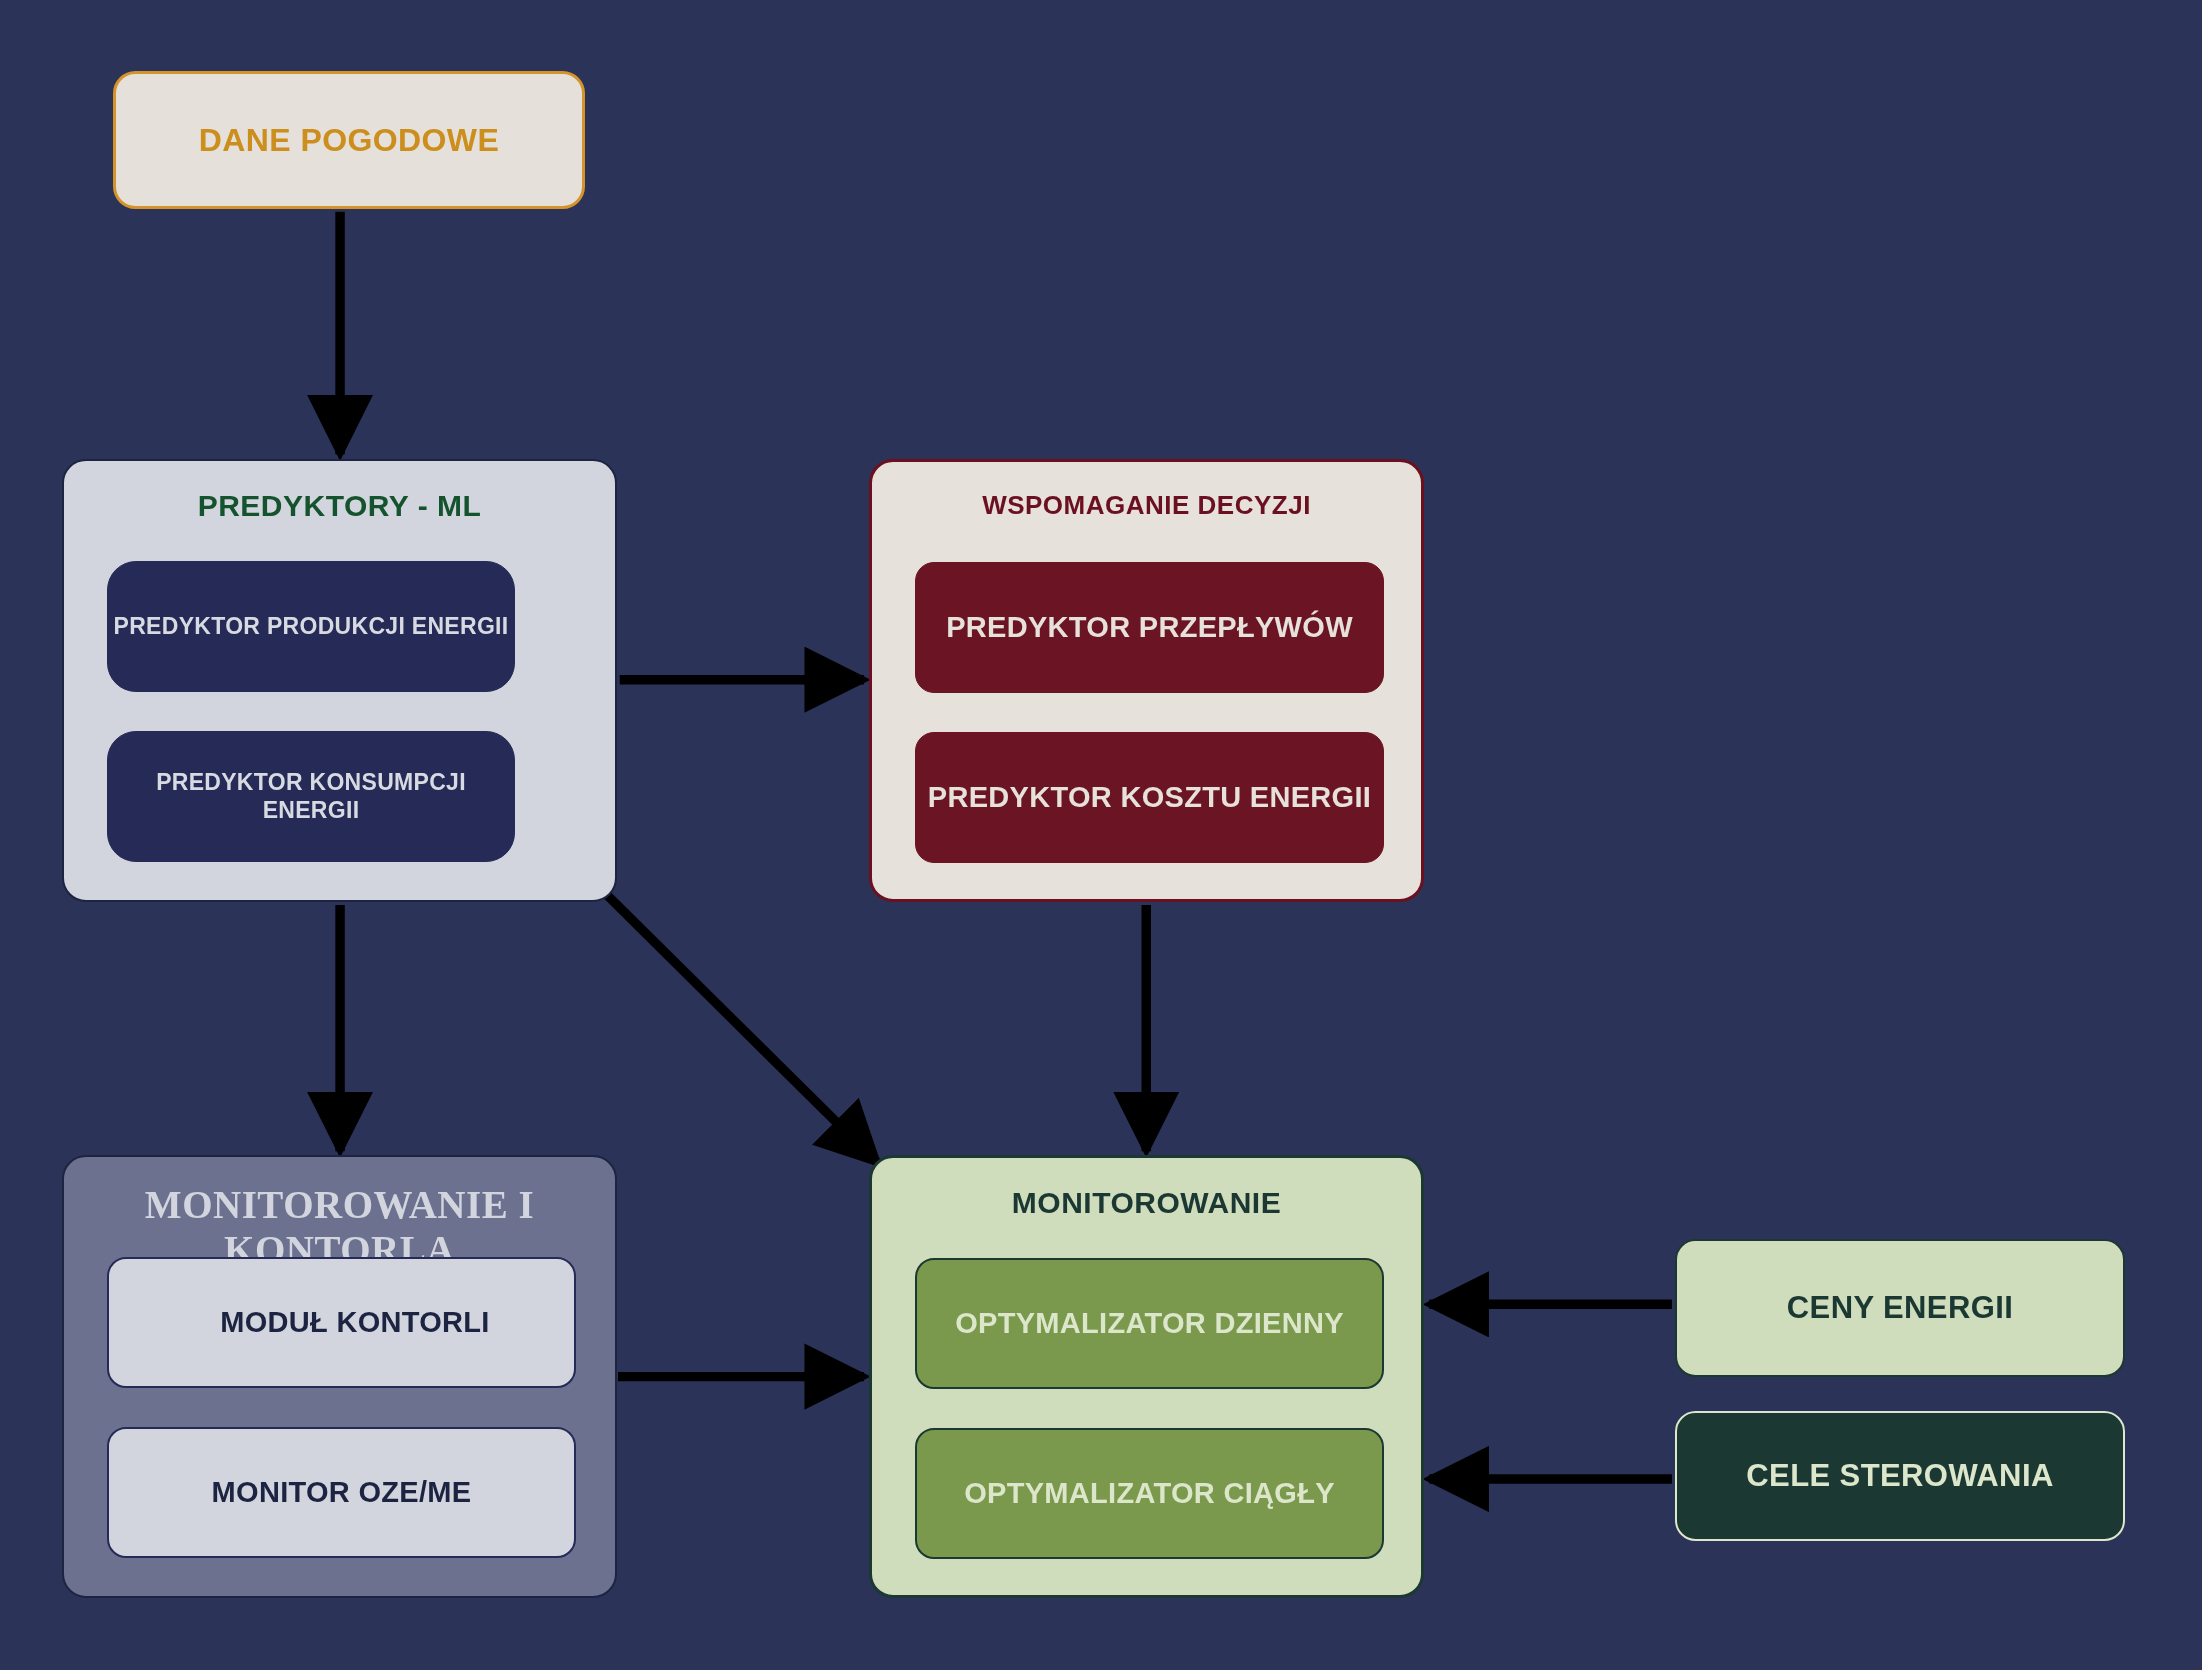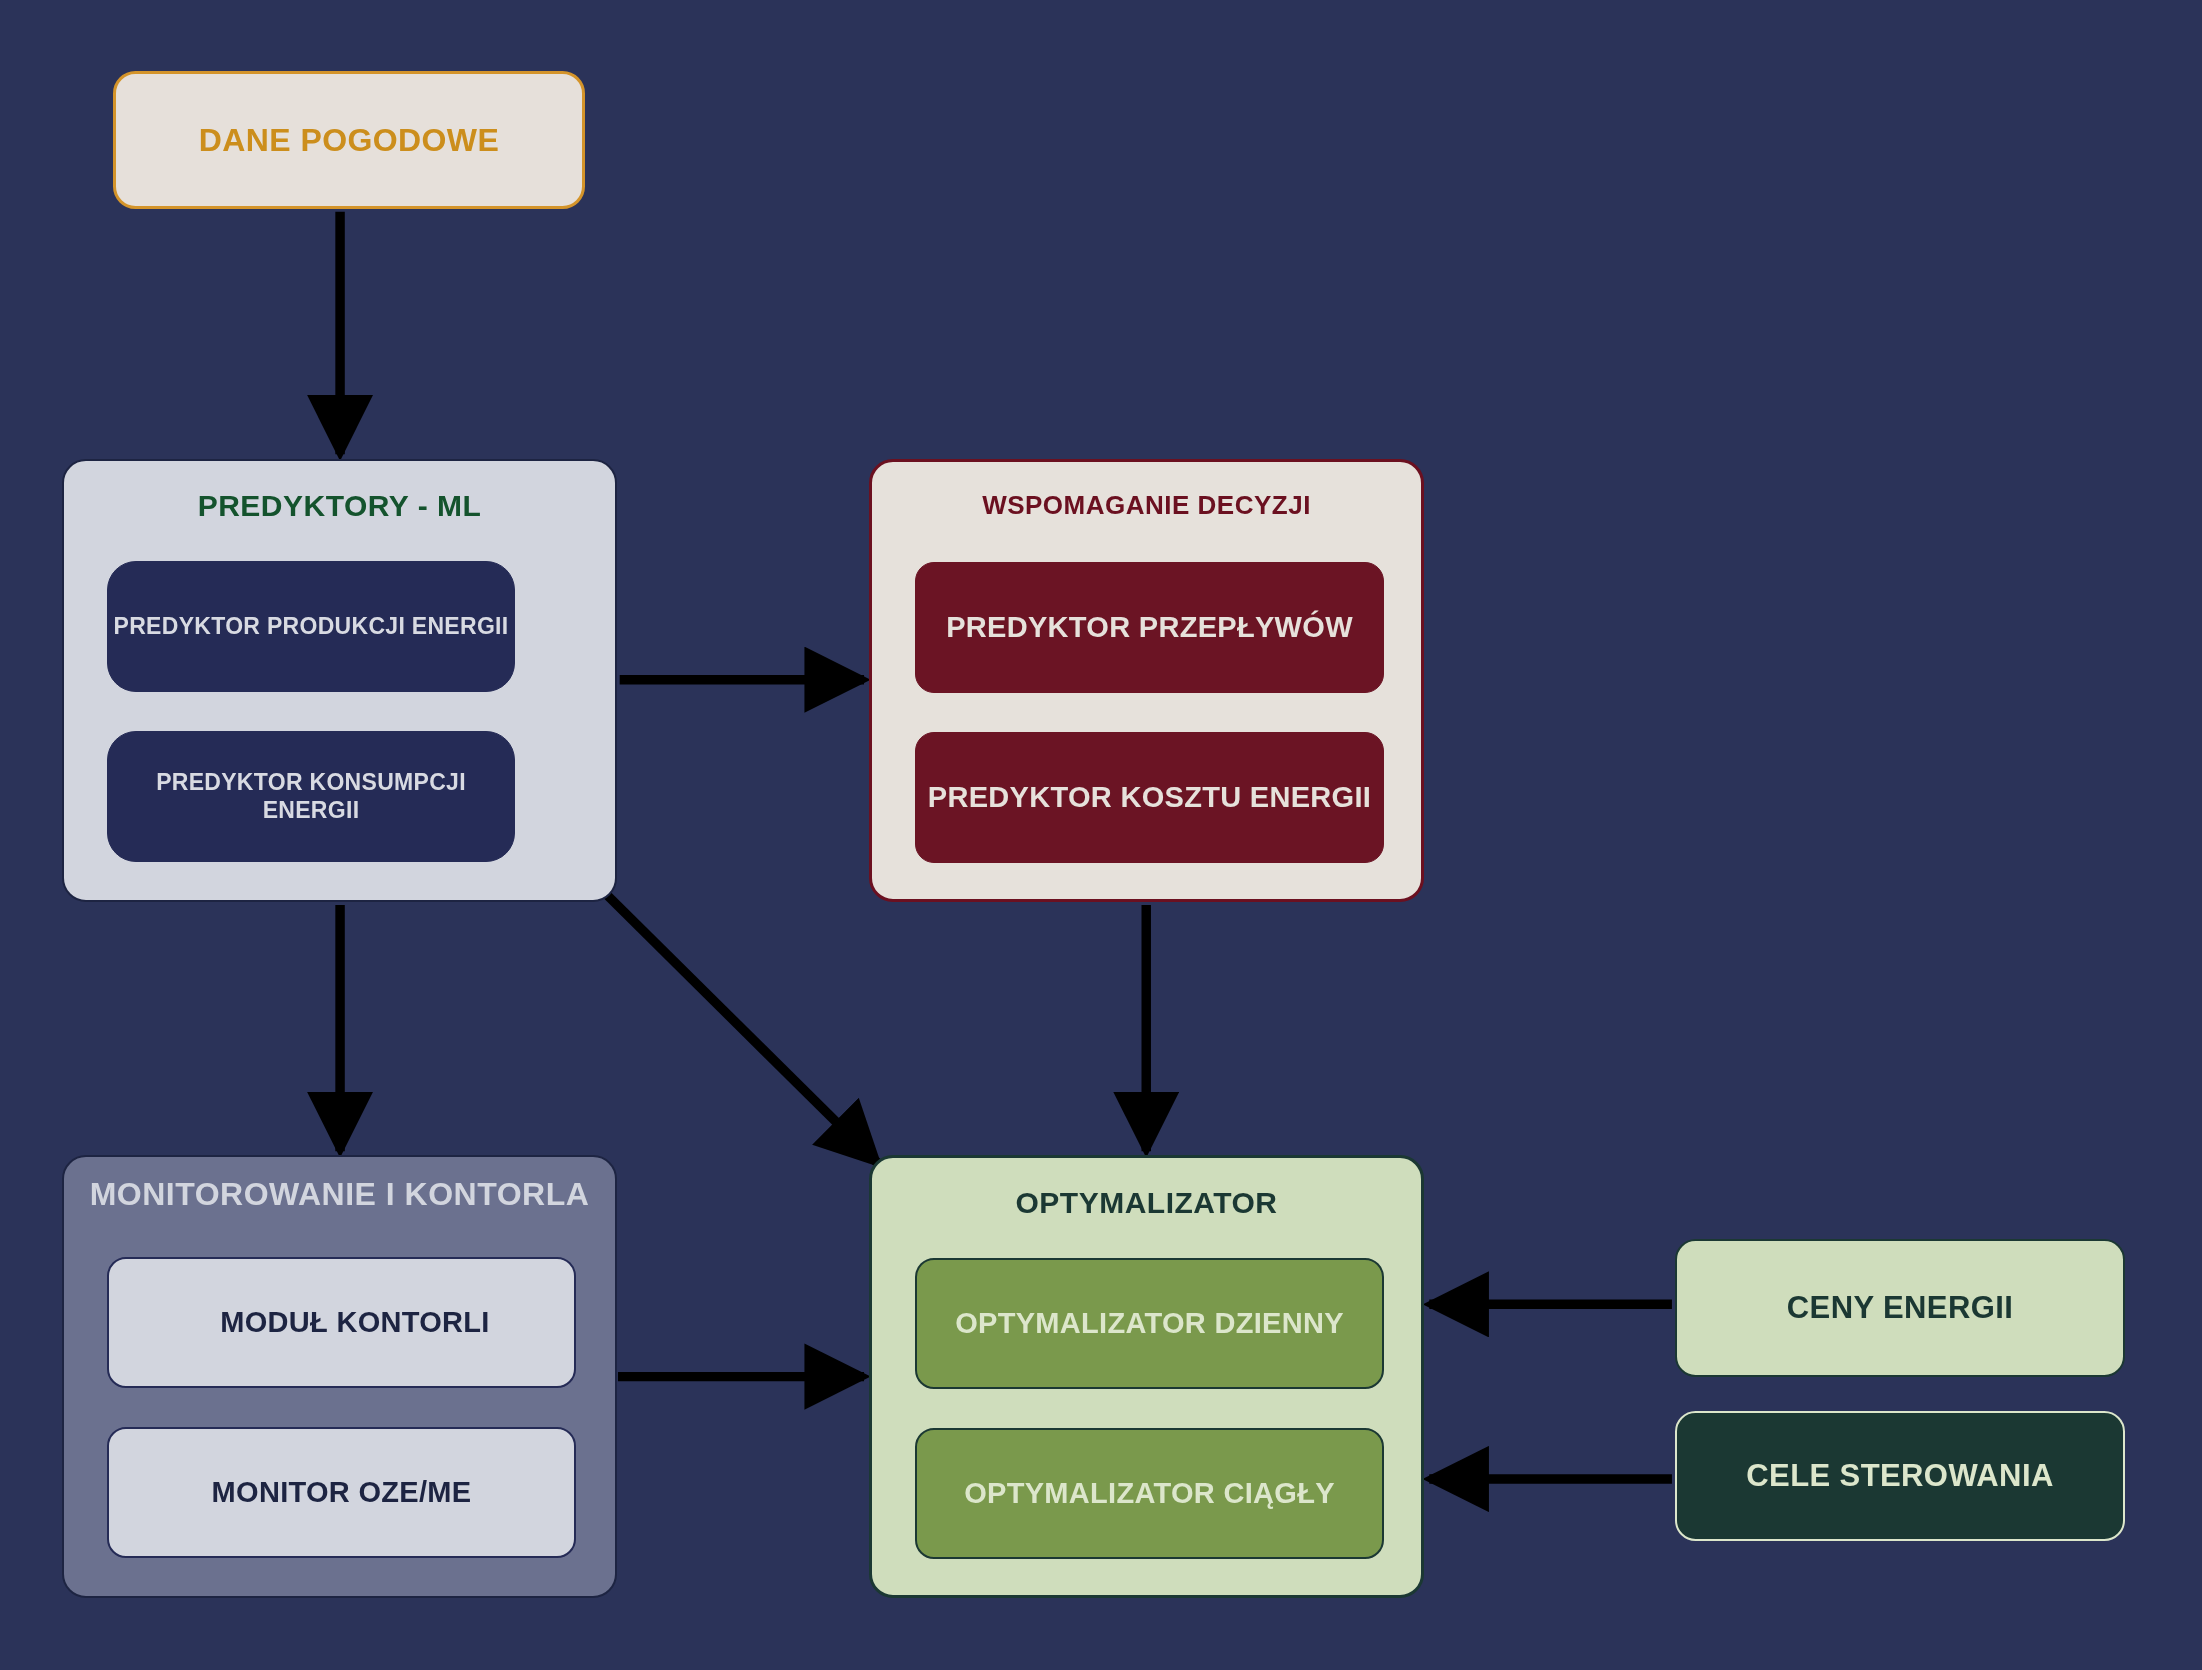--- a/index.html
+++ b/index.html
@@ -121,22 +121,23 @@
   
   #mon-group {
     left: 62px; top: 1155px;
     width: 555px; height: 443px;
     background: #6b718f;
     border: 2.6px solid #1d2442;
     border-radius: 24px;
   }
   #mon-group .group-title {
     color: #d2d5de;
-    font-size: 32px;
-    margin-top: 19px;
+    font-size: 39px;
+    margin-top: 25px;
+    font-family: Liberation Serif, serif;
   }
   #mon-group .sub {
     left: 43px;
     width: 469px;
     height: 131px;
     background: #d2d5de;
     border: 2.6px solid #252b56;
     border-radius: 19px;
     color: #1d2442;
     font-size: 29px;
@@ -257,21 +258,21 @@
     <div class="group-title">MONITOROWANIE I KONTORLA</div>
     <div class="sub" id="mon-sub-0">
       <span>MODUŁ KONTORLI</span>
     </div>
     <div class="sub" id="mon-sub-1">
       <span>MONITOR OZE/ME</span>
     </div>
   </div>
 
   <div class="node" id="opt-group">
-    <div class="group-title">OPTYMALIZATOR</div>
+    <div class="group-title">MONITOROWANIE</div>
     <div class="sub" id="opt-sub-0">
       <span>OPTYMALIZATOR DZIENNY</span>
     </div>
     <div class="sub" id="opt-sub-1">
       <span>OPTYMALIZATOR CIĄGŁY</span>
     </div>
   </div>
 
   <div class="simple-node" id="prices">
     <span>CENY ENERGII</span>

